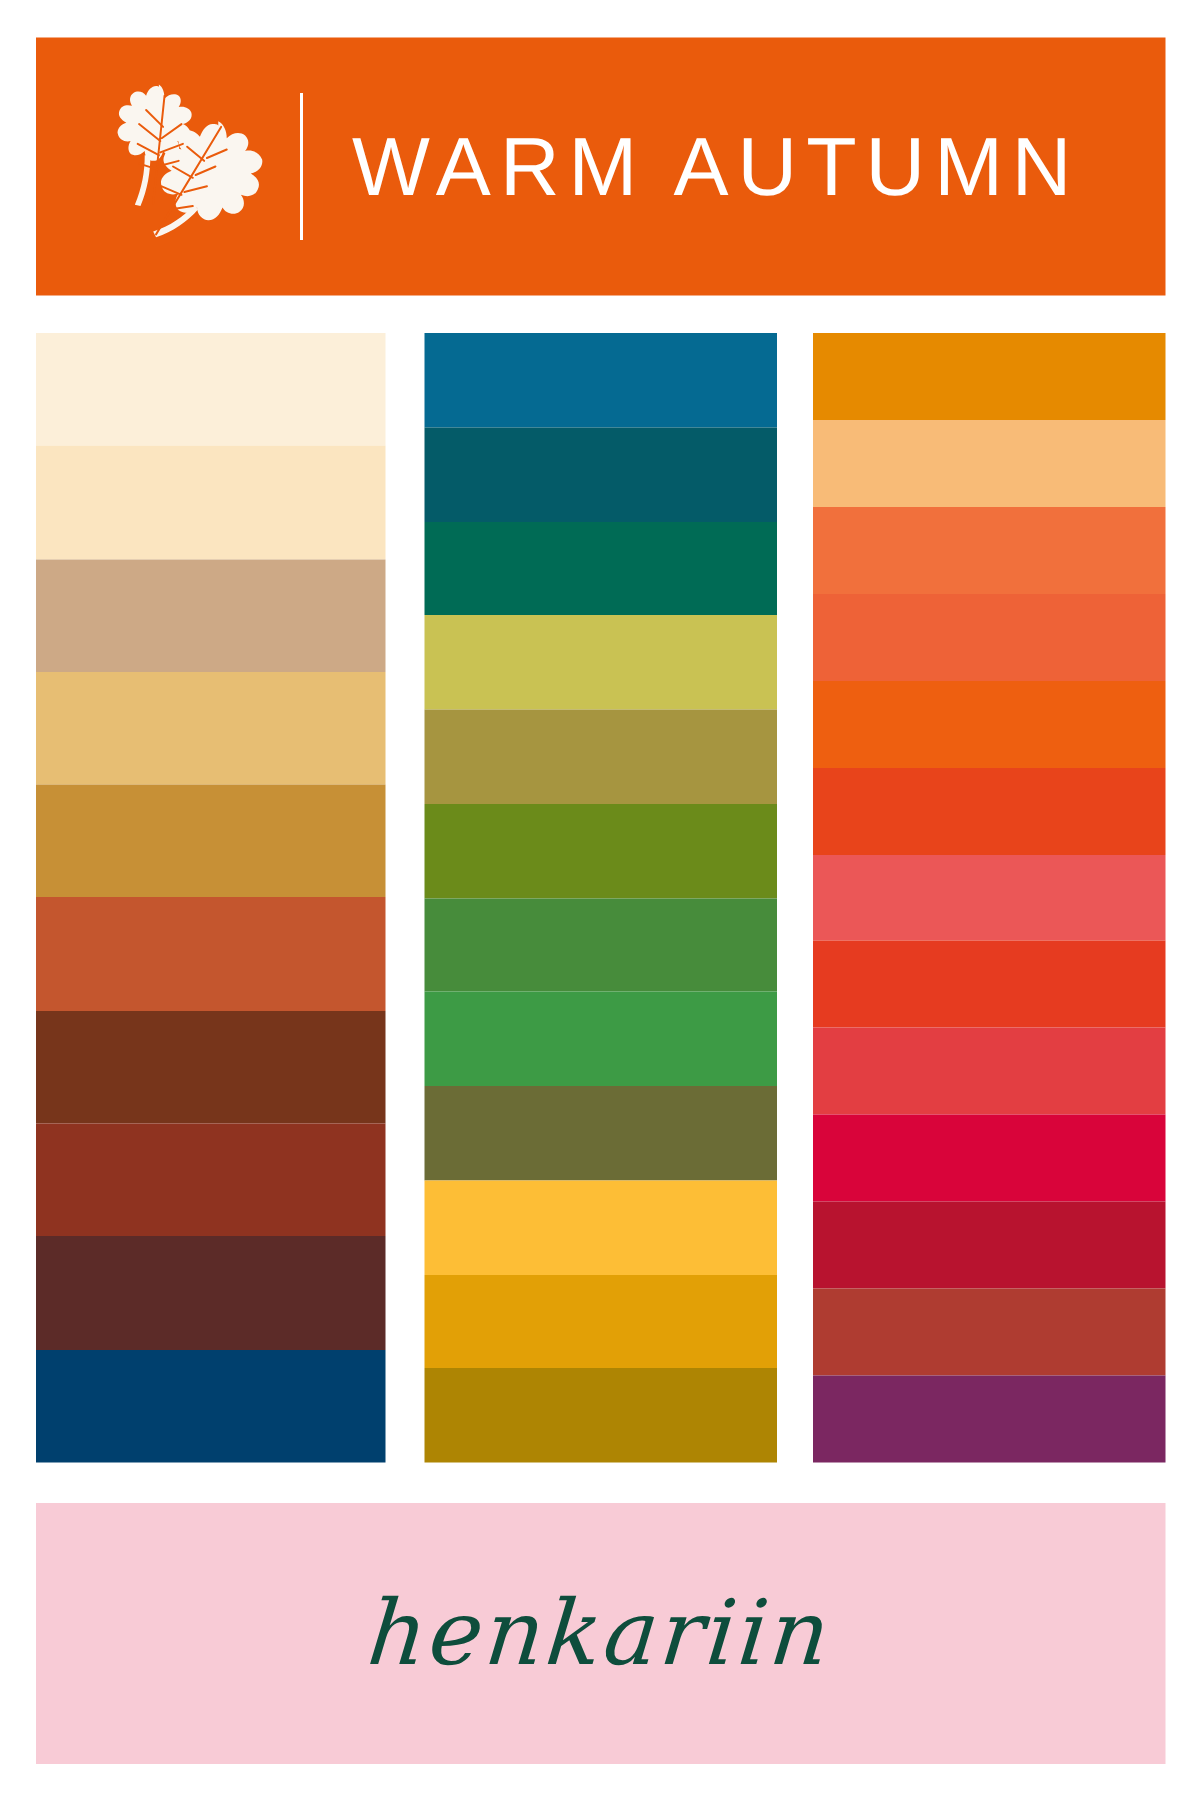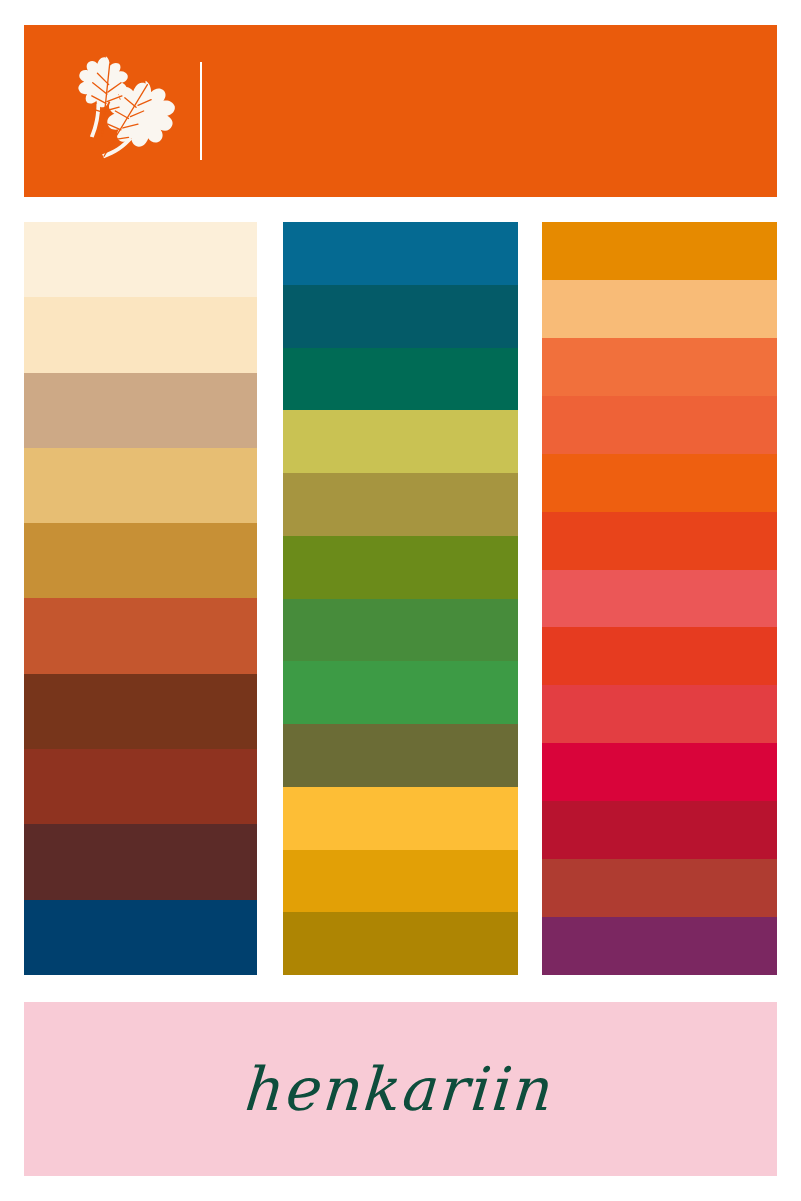--- a/index.html
+++ b/index.html
@@ -158,20 +158,23 @@
           <path d="M80 76 L94 70"></path>
           <path d="M72 88 L88 84"></path>
           <path d="M88 64 L102 58"></path>
           <path d="M64 100 L78 98"></path>
         </g>
       </svg>
     </div>
 
     <div class="header-divider"></div>
 
+    <div class="header-title-wrap">
+      <div class="header-title" style="color: rgb(255, 255, 255);">WARM AUTUMN</div>
+    </div>
   </div>
 
   <div class="palette">
     <div class="swatch-column col-0">
         <div class="swatch" style="background-color: rgb(252, 239, 217);"></div>
         <div class="swatch" style="background-color: rgb(251, 229, 192);"></div>
         <div class="swatch" style="background-color: rgb(205, 169, 134);"></div>
         <div class="swatch" style="background-color: rgb(231, 190, 115);"></div>
         <div class="swatch" style="background-color: rgb(199, 144, 54);"></div>
         <div class="swatch" style="background-color: rgb(196, 86, 46);"></div>

